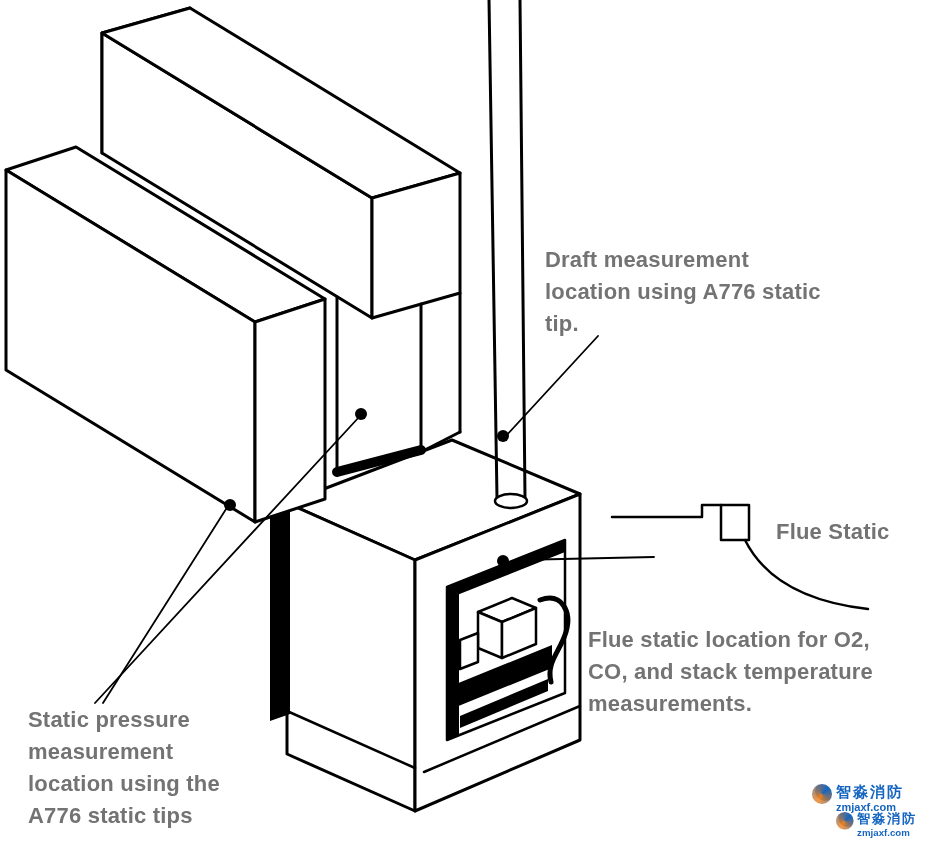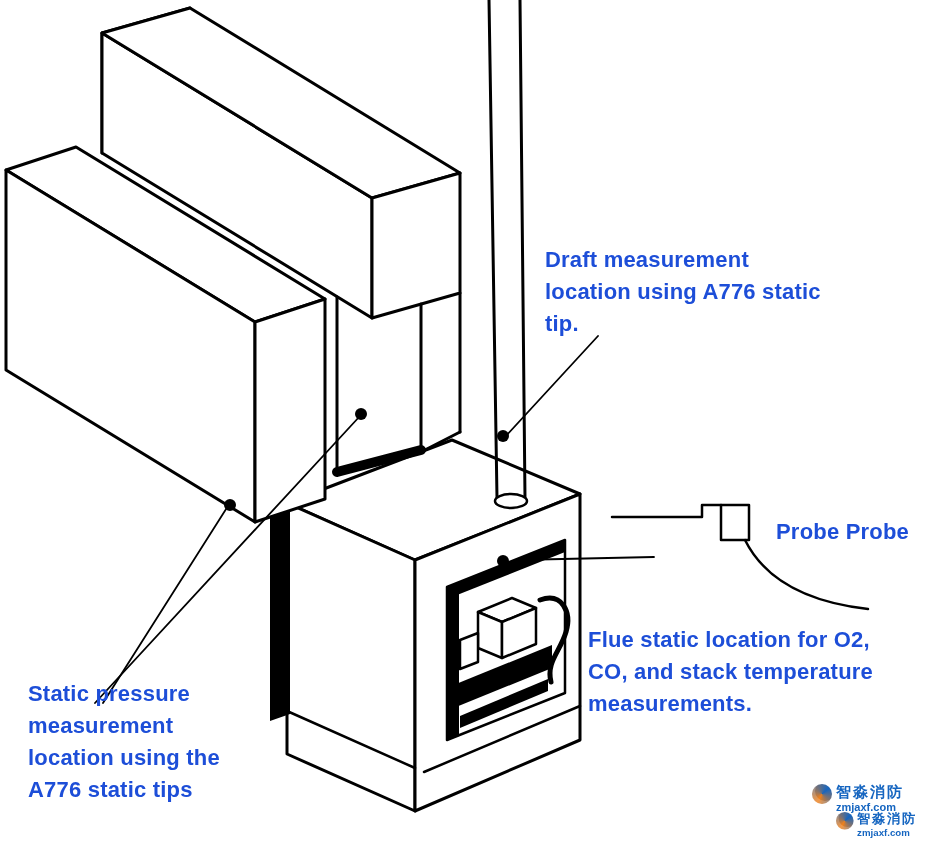--- a/index.html
+++ b/index.html
@@ -15,21 +15,21 @@
     overflow:hidden;
     font-family:"Liberation Sans",sans-serif;
   }
   #stage svg{position:absolute;left:0;top:0;}
   .label{
     position:absolute;
     font-family:"Liberation Sans",sans-serif;
     font-weight:bold;
     font-size:22px;
     line-height:32px;
-    color:#1d4ed8;
+    color:#737373;
     white-space:pre-line;
     letter-spacing:.2px;
   }
   .wm{
     position:absolute;
     display:flex;
     align-items:flex-start;
     gap:4px;
   }
   .wm-logo{
@@ -121,27 +121,27 @@
         <circle cx="503" cy="436" r="6"></circle>
         <circle cx="503" cy="561" r="6"></circle>
       </g>
     </g>
   </svg>
 
   <div class="label" style="left:545px;top:244px;">Draft measurement
 location using A776 static
 tip.</div>
 
-  <div class="label" style="left:776px;top:516px;">Probe Probe</div>
+  <div class="label" style="left:776px;top:516px;">Flue Static</div>
 
   <div class="label" style="left:588px;top:624px;">Flue static location for O2,
 CO, and stack temperature
 measurements.</div>
 
-  <div class="label" style="left:28px;top:678px;">Static pressure
+  <div class="label" style="left:28px;top:704px;">Static pressure
 measurement
 location using the
 A776 static tips</div>
 
   <div class="wm wm1">
     <span class="wm-logo"></span>
     <span class="wm-texts">
       <span class="wm-brand">智淼消防</span>
       <span class="wm-site">zmjaxf.com</span>
     </span>

